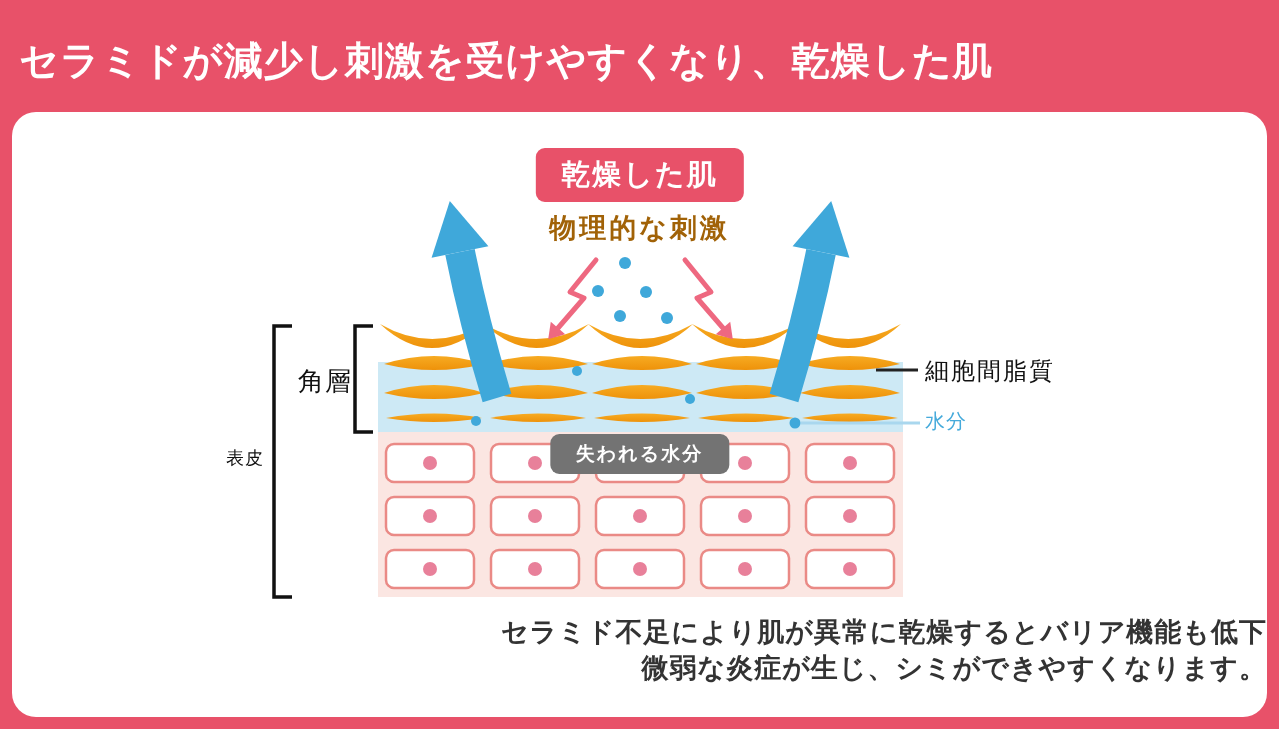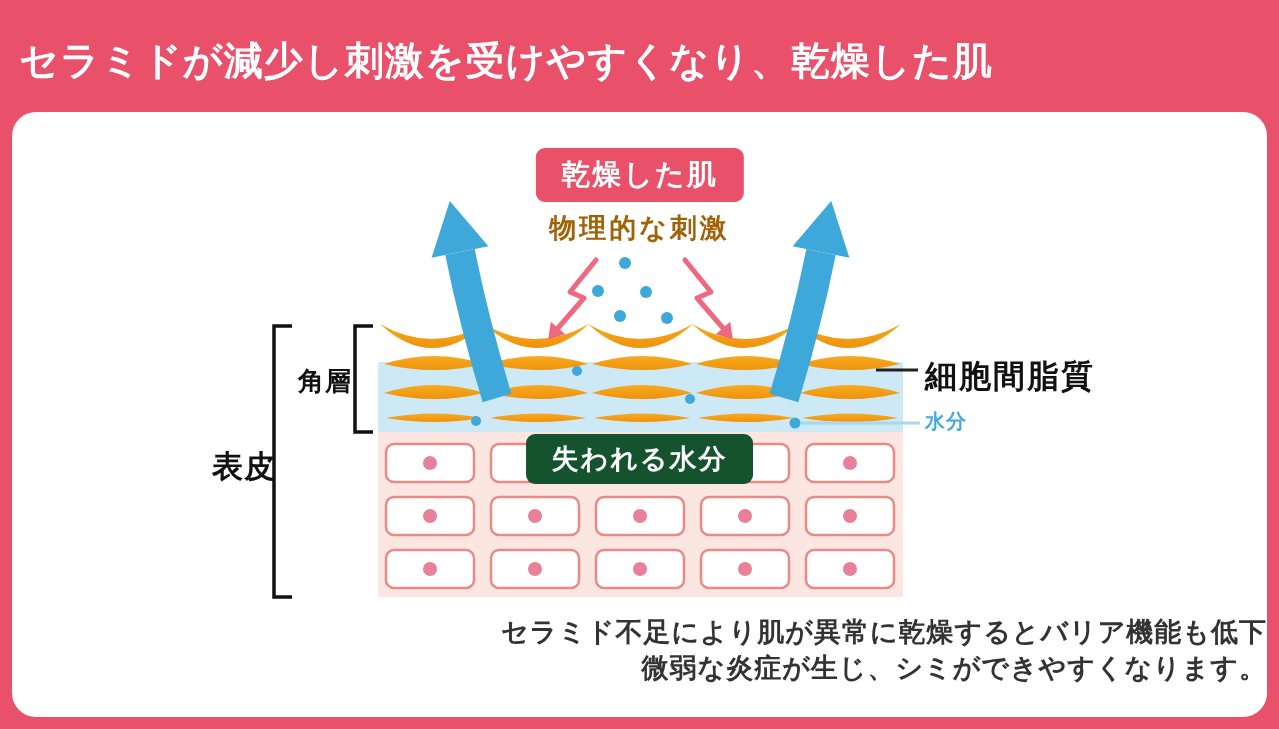--- a/index.html
+++ b/index.html
@@ -24,29 +24,29 @@
     position:absolute; left:12px; top:112px; width:1255px; height:605px;
     background:#ffffff; border-radius:24px;
   }
   .diagram-svg { position:absolute; left:0; top:0; width:1255px; height:605px; }
   .badge {
     position:absolute; left:50%; transform:translateX(-50%);
     color:#ffffff; font-weight:700; border-radius:9px; white-space:nowrap;
     z-index:5;
   }
   .badge-red  { top:36px;  background:#e85169; font-size:29px; padding:7px 26px; letter-spacing:2px; }
-  .badge-blue { top:322px; background:#14532d; font-size:27px; padding:7px 26px; letter-spacing:2px; }
+  .badge-blue { top:322px; background:#737373; font-size:19px; padding:7px 26px; letter-spacing:2px; }
   .stimulus {
     position:absolute; top:98px; left:0; width:100%; text-align:center;
     color:#a16207; font-size:27px; font-weight:700; letter-spacing:3px; z-index:4;
   }
-  .lbl { position:absolute; font-weight:700; color:#111111; white-space:nowrap; z-index:4;text-align:right; }
+  .lbl { position:absolute; font-weight:400; color:#111111; white-space:nowrap; z-index:4;text-align:right; }
   .lbl-kakusou { left:286px; top:252px; font-size:26px; letter-spacing:1px; }
-  .lbl-hyouhi  { left:200px; top:334px; font-size:31px; letter-spacing:1px; }
-  .lbl-lipids  { left:913px; top:243px; font-size:32px; letter-spacing:2px; }
+  .lbl-hyouhi  { left:214px; top:334px; font-size:18px; letter-spacing:1px; }
+  .lbl-lipids  { left:913px; top:243px; font-size:24px; letter-spacing:2px; }
   .lbl-suibun  { left:913px; top:296px; font-size:20px; color:#45aadb; letter-spacing:1px; }
   .caption {
     position:absolute; top:502px; left:0; width:100%; text-align:right;
     color:#333333; font-size:27px; font-weight:700; line-height:36px;
     letter-spacing:1px; z-index:4;
   }
 </style>
 </head>
 <body>
 

